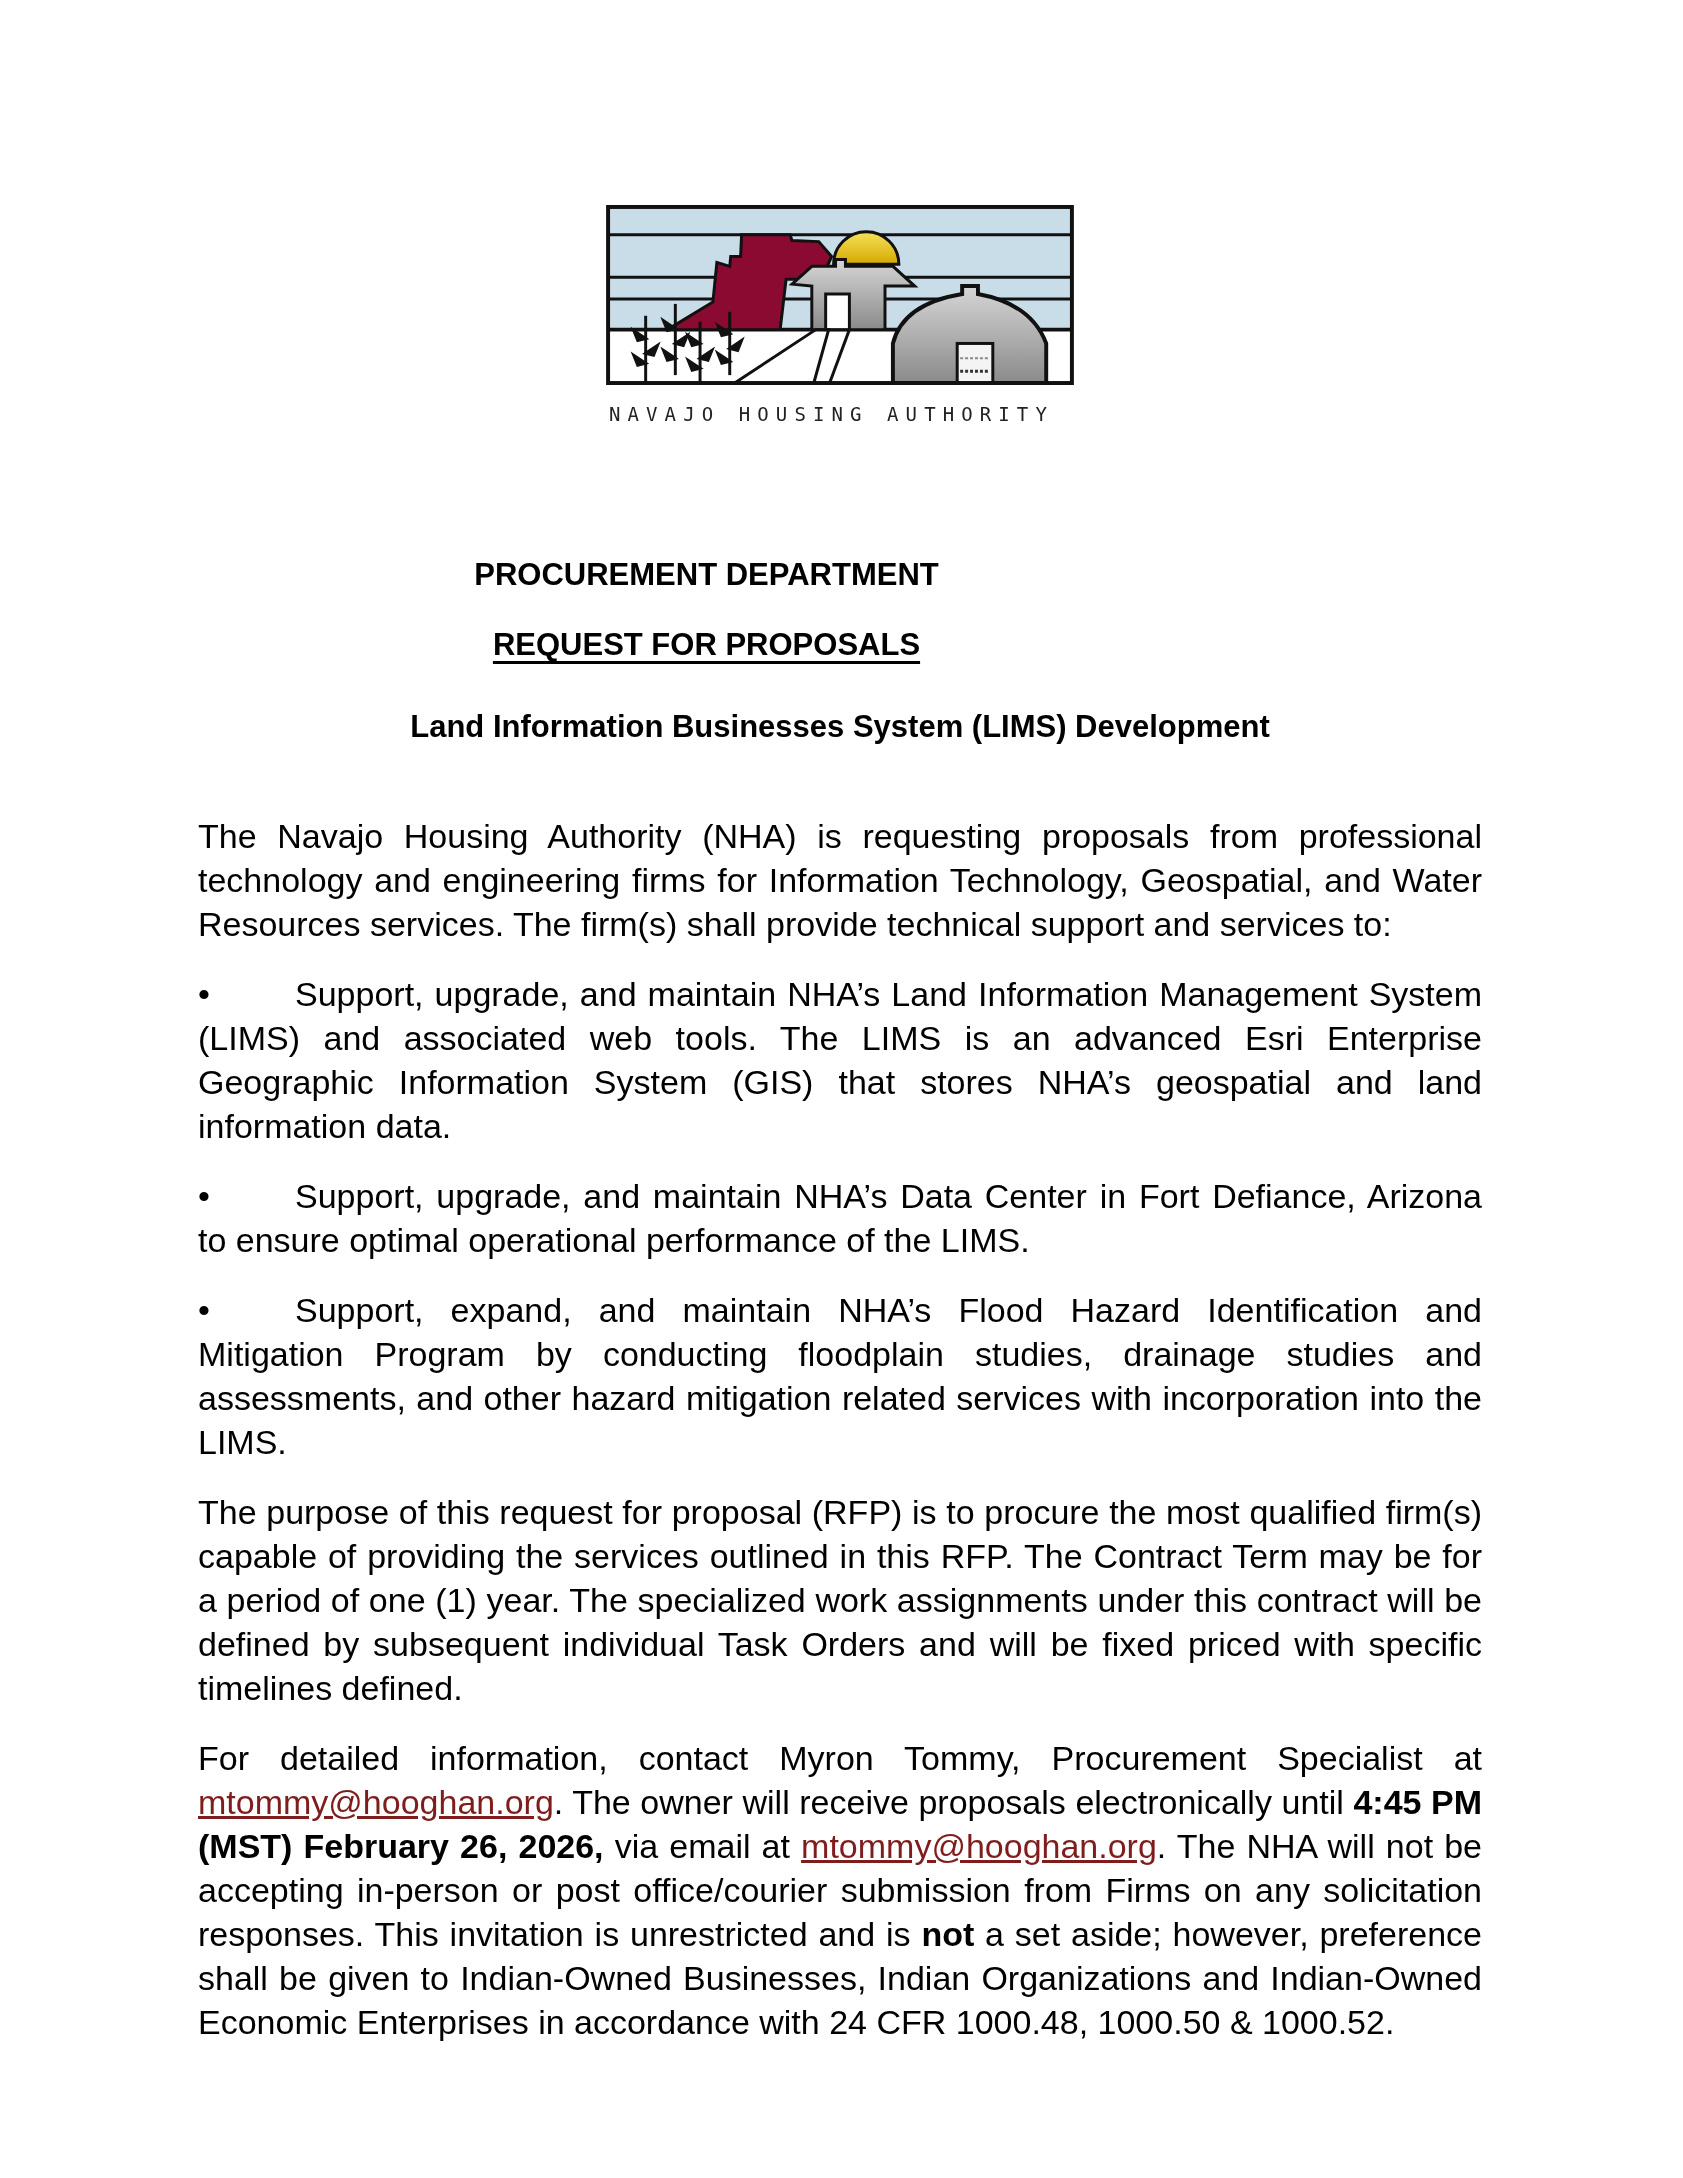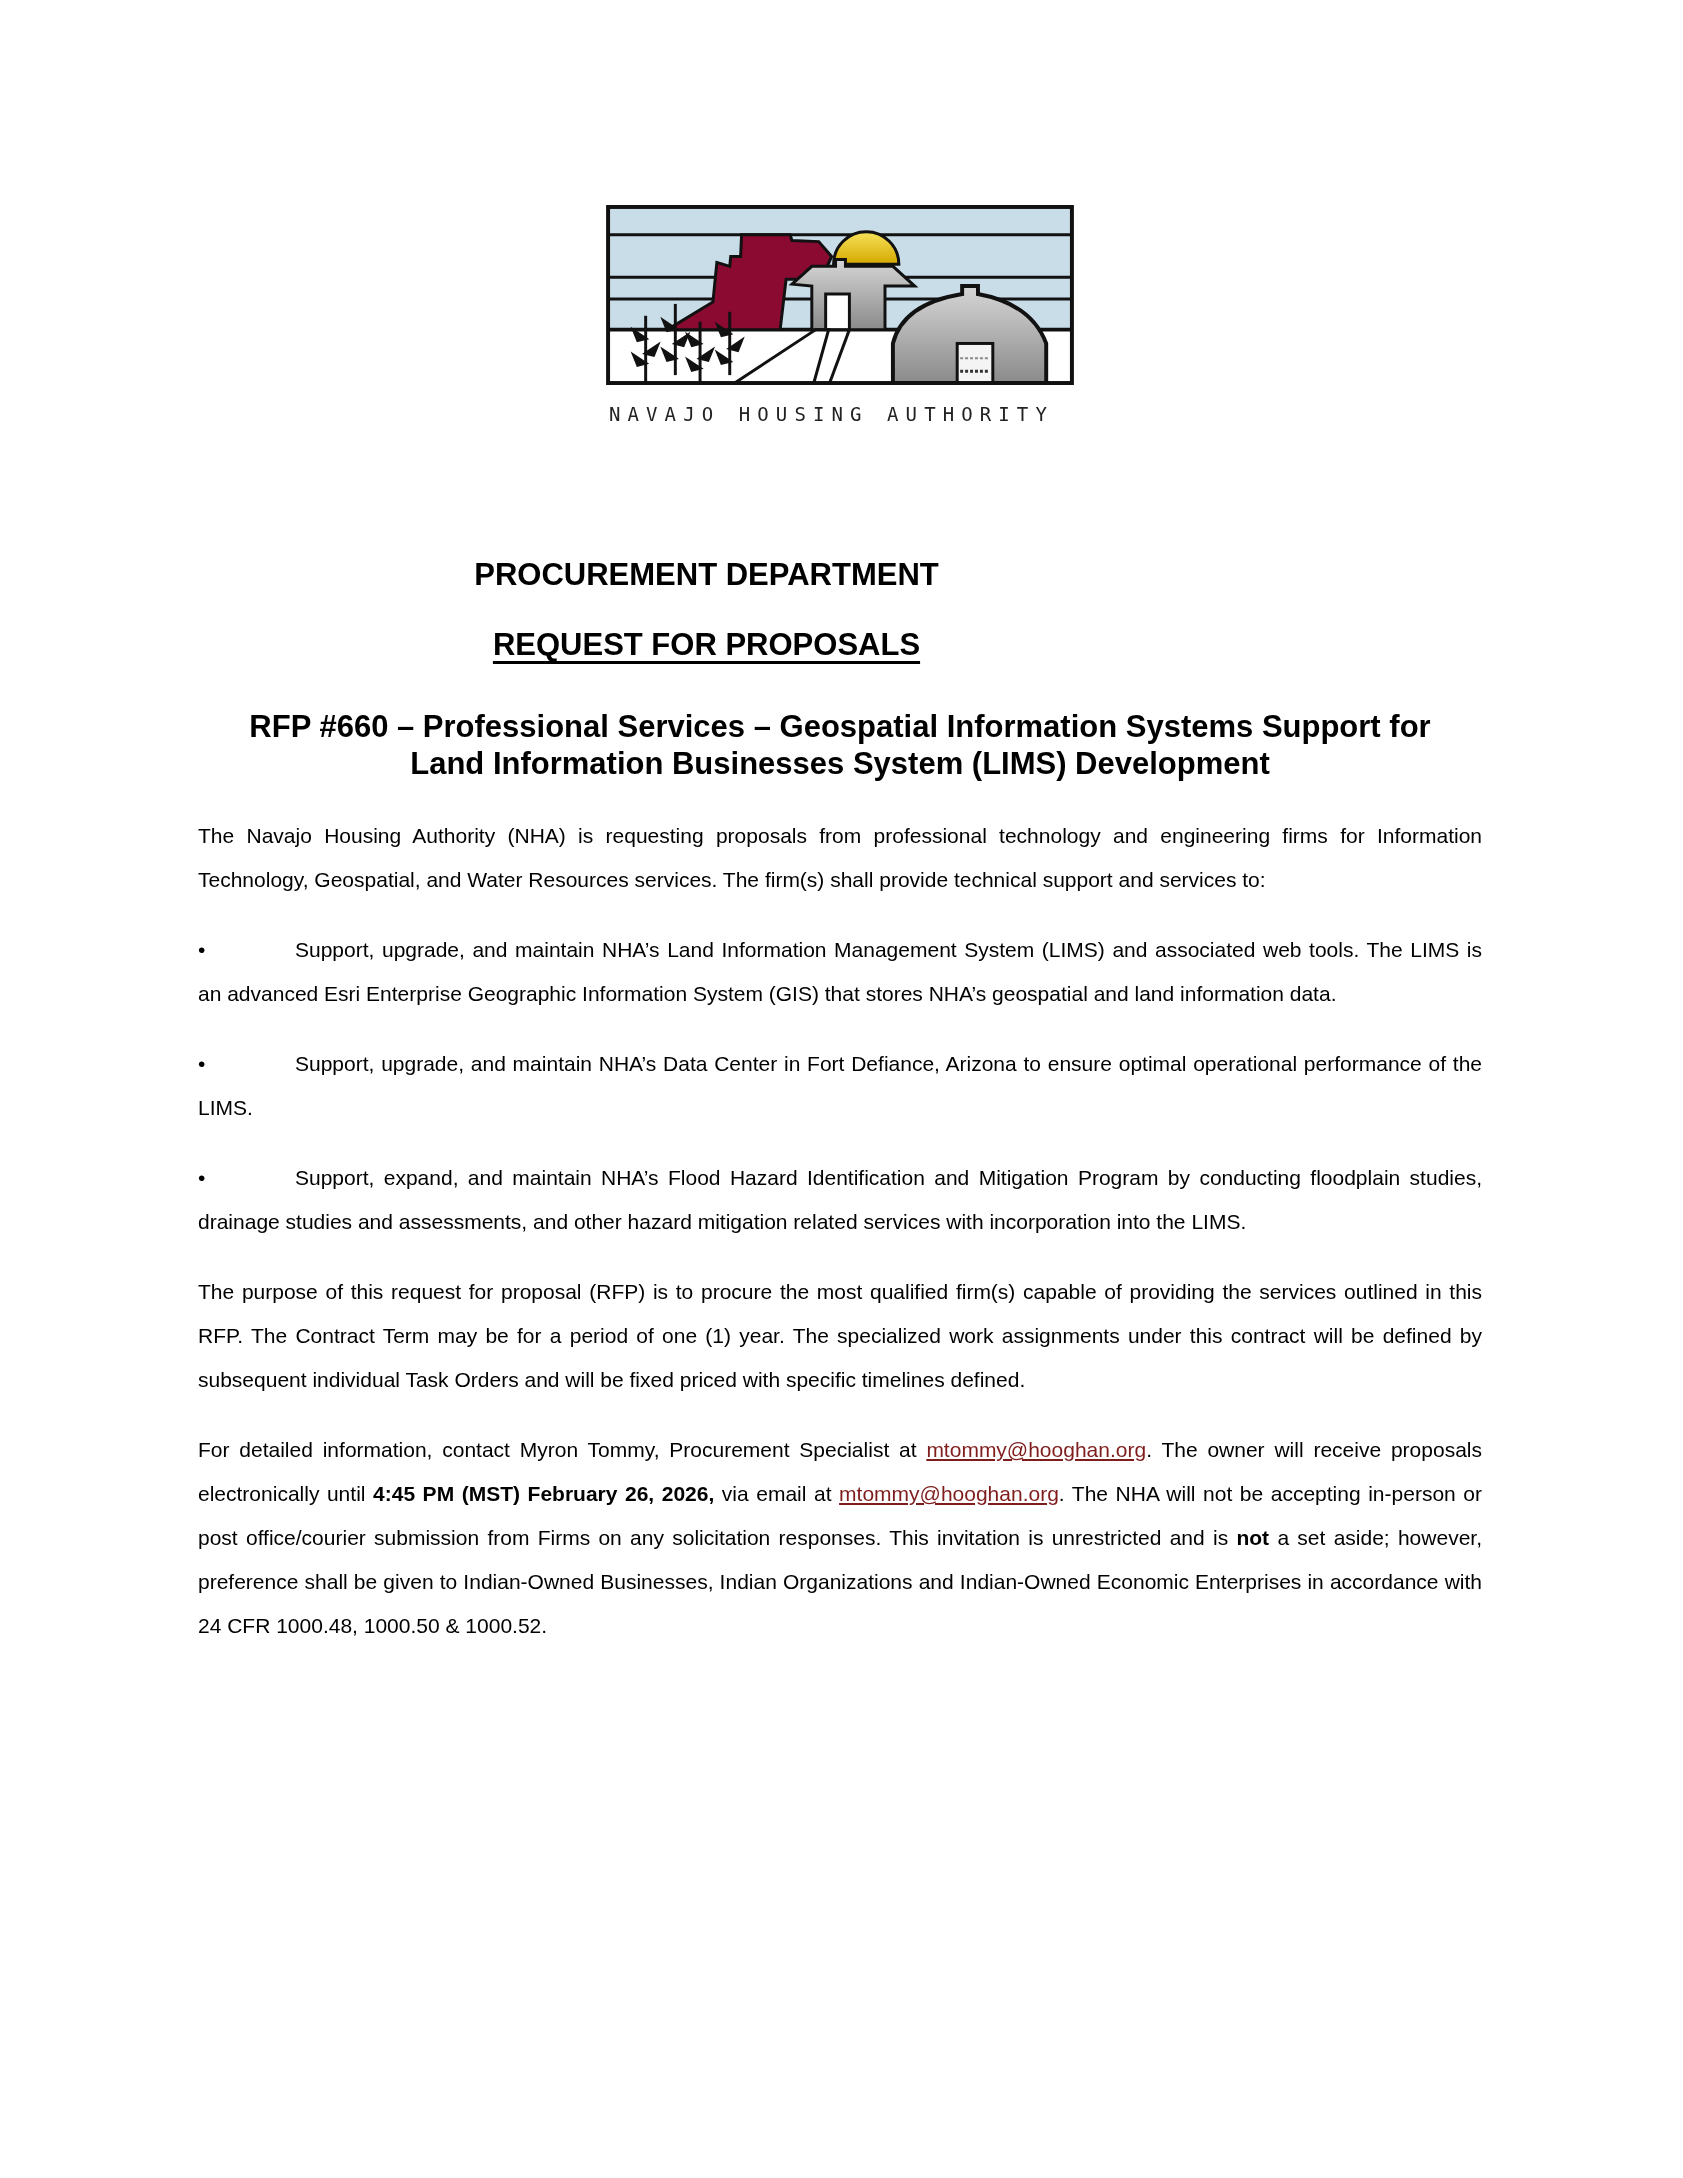--- a/index.html
+++ b/index.html
@@ -10,21 +10,21 @@
   .logo-box { display: block; width: 468px; height: 180px; }
   .logo-caption { margin-top: 18px; font-family: "DejaVu Sans Mono", "Liberation Mono", monospace; font-size: 19px; letter-spacing: 7.1px; color: #222; white-space: nowrap; text-align: left; padding-left: 3px; }
 
   .heading { position: absolute; left: 0; width: 1413px; text-align: center; font-weight: bold; font-size: 31px; }
   .dept { top: 557px; }
   .rfp-title { top: 627px; }
   .rfp-title span { text-decoration: underline; text-decoration-thickness: 3px; text-underline-offset: 6px; }
 
   .project-title { position: absolute; left: 198px; top: 708px; width: 1284px; text-align: center; font-weight: bold; font-size: 31px; line-height: 37px; }
 
-  .body { position: absolute; left: 198px; top: 814px; width: 1284px; font-size: 21px; line-height: 44px; }
+  .body { position: absolute; left: 198px; top: 814px; width: 1284px; font-size: 34px; line-height: 44px; }
   .body p { margin: 0 0 26px 0; text-align: justify; }
   .bullet-mark { display: inline-block; width: 97px; }
   a.email { color: #7f1d1d; text-decoration: underline; }
   b { font-weight: bold; }
 </style>
 </head>
 <body>
 
 <div class="page">
 
@@ -78,21 +78,20 @@
 
       <rect x="2" y="2" width="469" height="178" fill="none" stroke="#111" stroke-width="4"></rect>
     </svg>
     <div class="logo-caption">NAVAJO HOUSING AUTHORITY</div>
   </div>
 
   <div class="heading dept">PROCUREMENT DEPARTMENT</div>
   <div class="heading rfp-title"><span>REQUEST FOR PROPOSALS</span></div>
 
   <div class="project-title">
-    <div>RFP #660 – Professional Services – Geospatial Information Systems Support for</div>
     <div>Land Information Businesses System (LIMS) Development</div>
   </div>
 
   <div class="body">
     <p>The Navajo Housing Authority (NHA) is requesting proposals from professional technology and engineering firms for Information Technology, Geospatial, and Water Resources services. The firm(s) shall provide technical support and services to:</p>
 
     <p><span class="bullet-mark">•</span><span>Support, upgrade, and maintain NHA’s Land Information Management System (LIMS) and associated web tools. The LIMS is an advanced Esri Enterprise Geographic Information System (GIS) that stores NHA’s geospatial and land information data.</span></p>
     <p><span class="bullet-mark">•</span><span>Support, upgrade, and maintain NHA’s Data Center in Fort Defiance, Arizona to ensure optimal operational performance of the LIMS.</span></p>
     <p><span class="bullet-mark">•</span><span>Support, expand, and maintain NHA’s Flood Hazard Identification and Mitigation Program by conducting floodplain studies, drainage studies and assessments, and other hazard mitigation related services with incorporation into the LIMS.</span></p>
 

